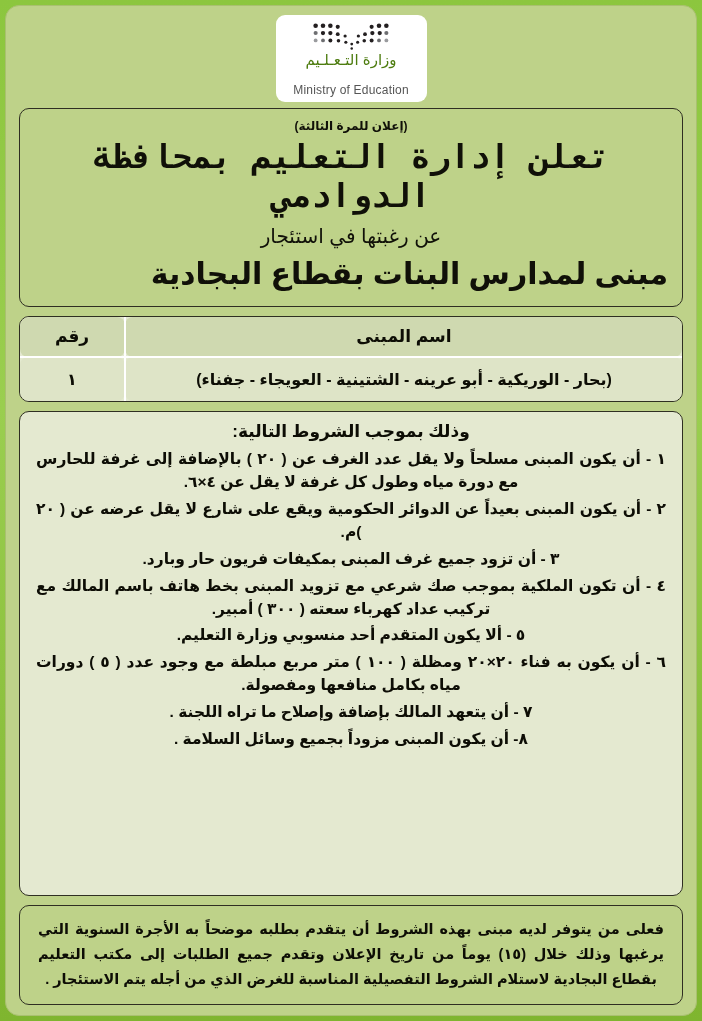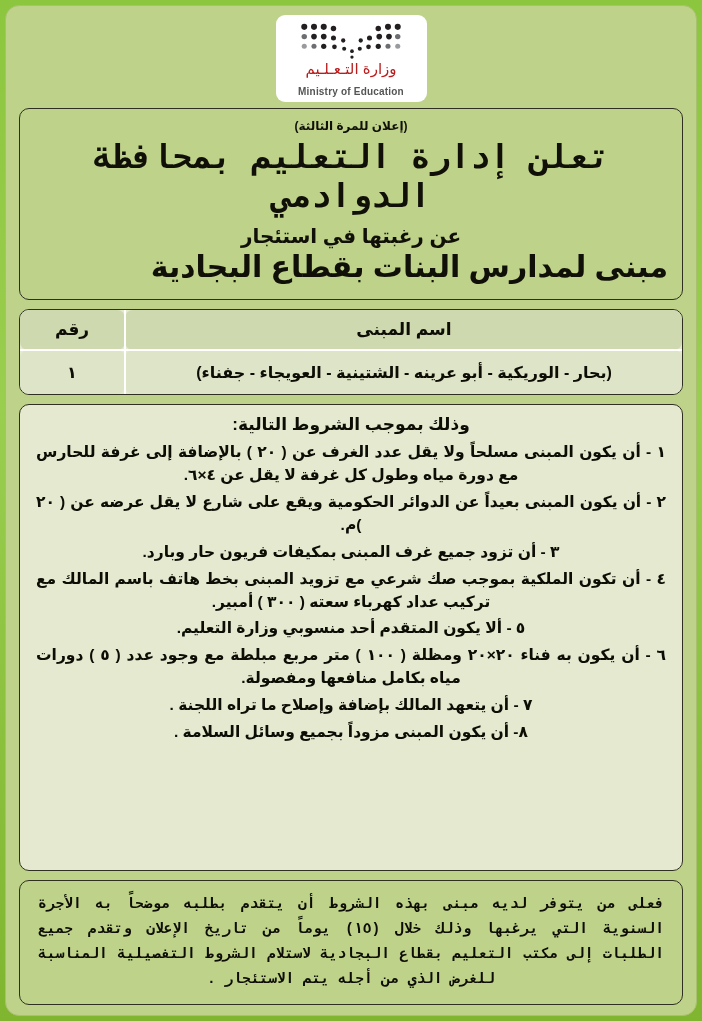--- a/index.html
+++ b/index.html
@@ -56,33 +56,32 @@
     justify-content: flex-start;
   }
   .logo-dots {
     width: 112px;
     height: 38px;
     display: block;
   }
   .logo-ar {
     font-size: 15px;
     letter-spacing: 1px;
-    color: #b91c1c;
+    color: #4d7c0f;
     margin-top: 2px;
     font-weight: 500;
     line-height: 1;
     direction: rtl;
   }
   .logo-en {
-    font-size: 10px;
+    font-size: 12px;
     color: #555;
-    margin-top: 10px;
+    margin-top: 16px;
     letter-spacing: 0.2px;
     direction: ltr;
-    font-weight: bold;
   }
 
   
   .panel {
     box-sizing: border-box;
     border: 1px solid #2f2f22;
     border-radius: 10px;
   }
 
   
@@ -102,23 +101,23 @@
   .hl-main {
     font-size: 33px;
     font-weight: bold;
     line-height: 1.18;
     letter-spacing: -0.5px;
     margin-bottom: 5px;
     font-family: Liberation Mono, monospace;
   }
   .hl-sub {
     font-size: 20px;
-    font-weight: bold;
+    font-weight: normal;
     line-height: 1.25;
-    margin-bottom: 0;
+    margin-bottom: 7px;
     text-align: center;
   }
   .hl-main2 {
     font-size: 30px;
     font-weight: bold;
     line-height: 1.2;
     letter-spacing: -0.5px;
     text-align: right;
   }
 
@@ -200,21 +199,20 @@
     direction: rtl;
   }
   .footer-text {
     font-size: 14.5px;
     font-weight: bold;
     color: #0d0d05;
     line-height: 1.72;
     text-align: justify;
     text-align-last: center;
     margin: 0;
-    font-family: Liberation Mono, monospace;
   }
 </style>
 </head>
 <body>
 
 <div class="page">
   <div class="page-inner">
 
     <div class="logo-wrap">
       <div class="logo-card">

